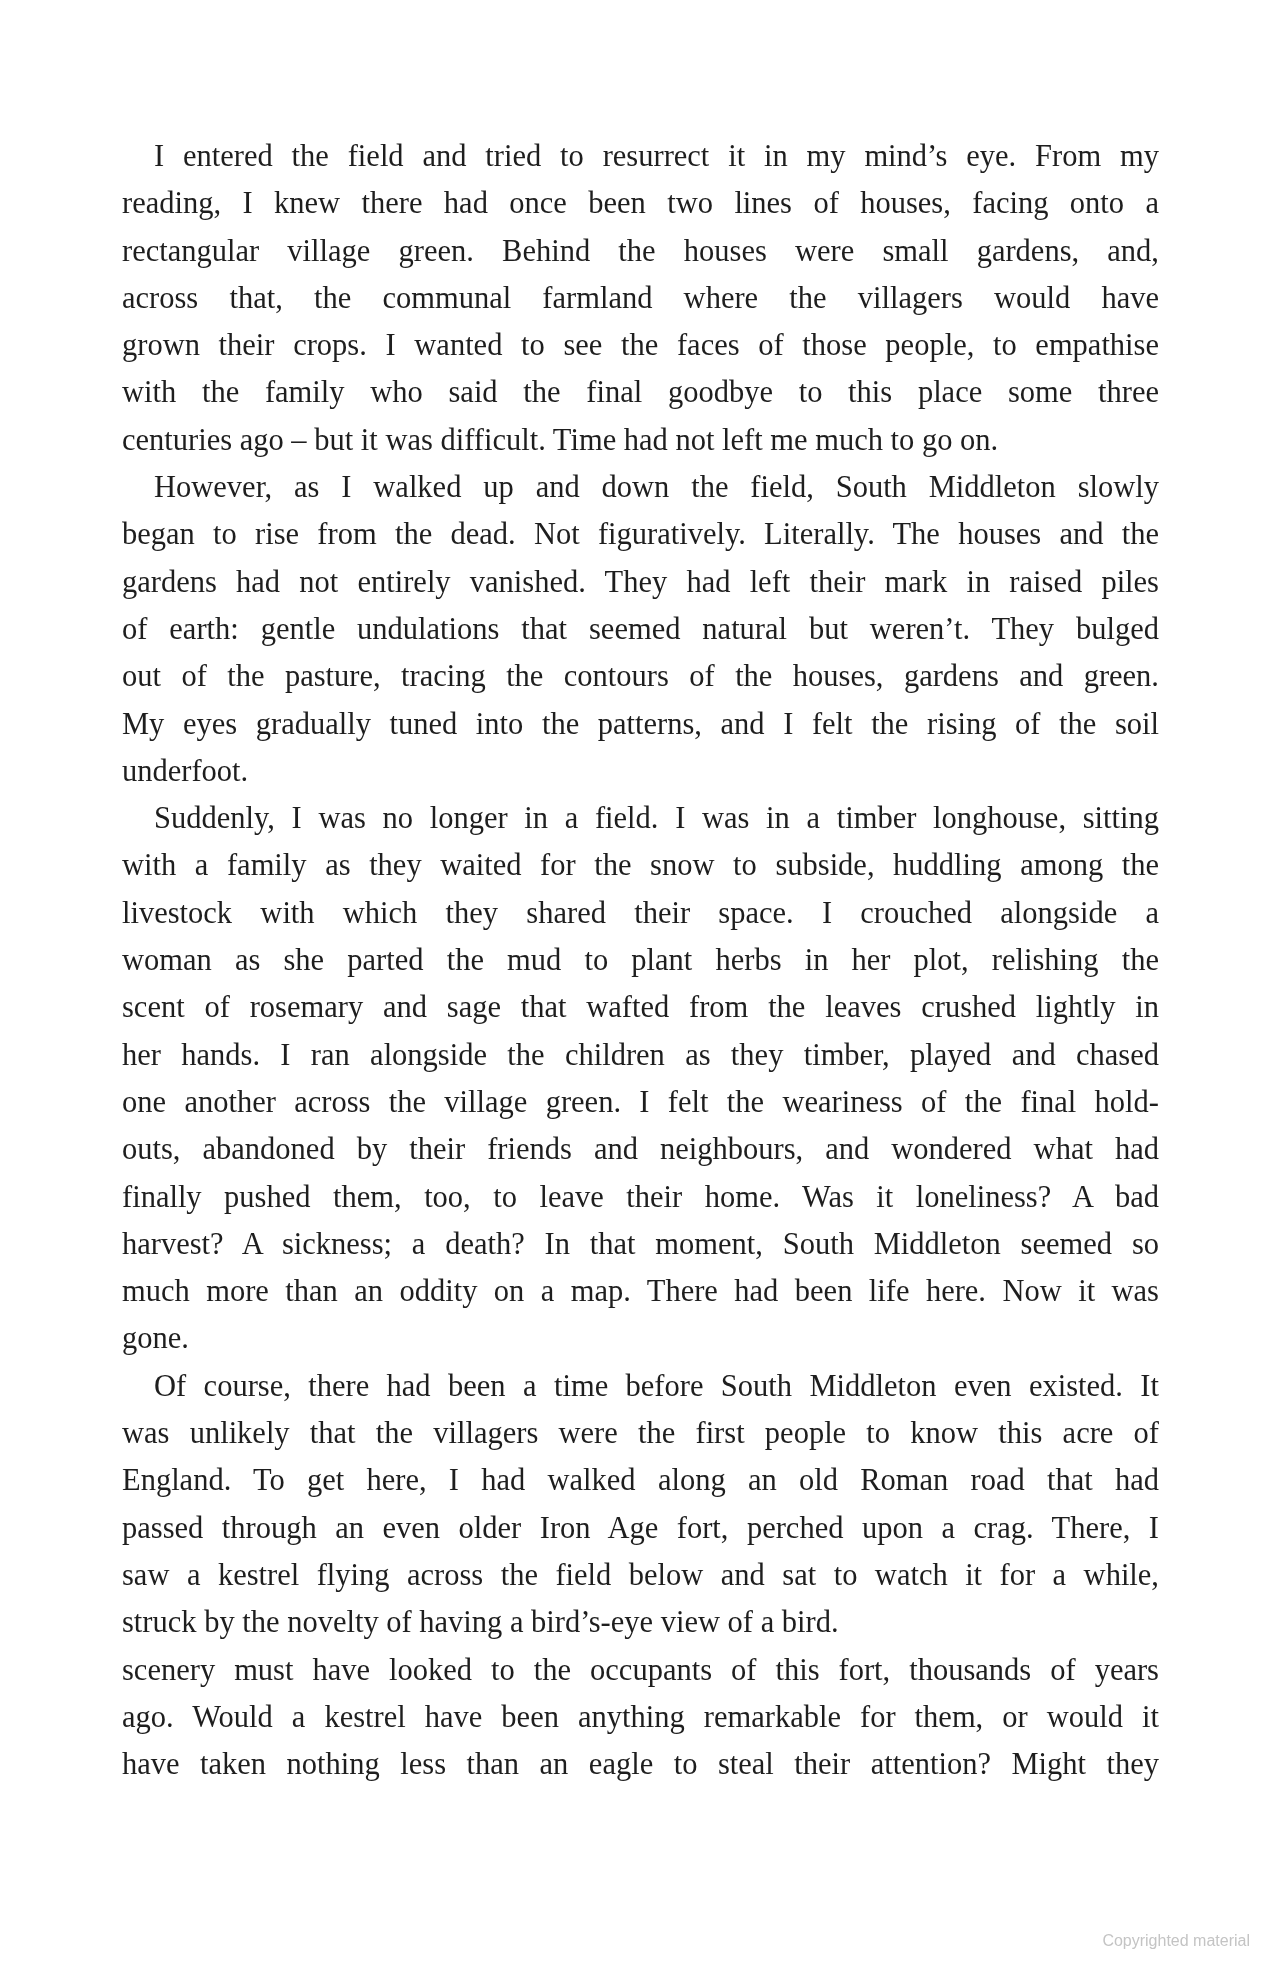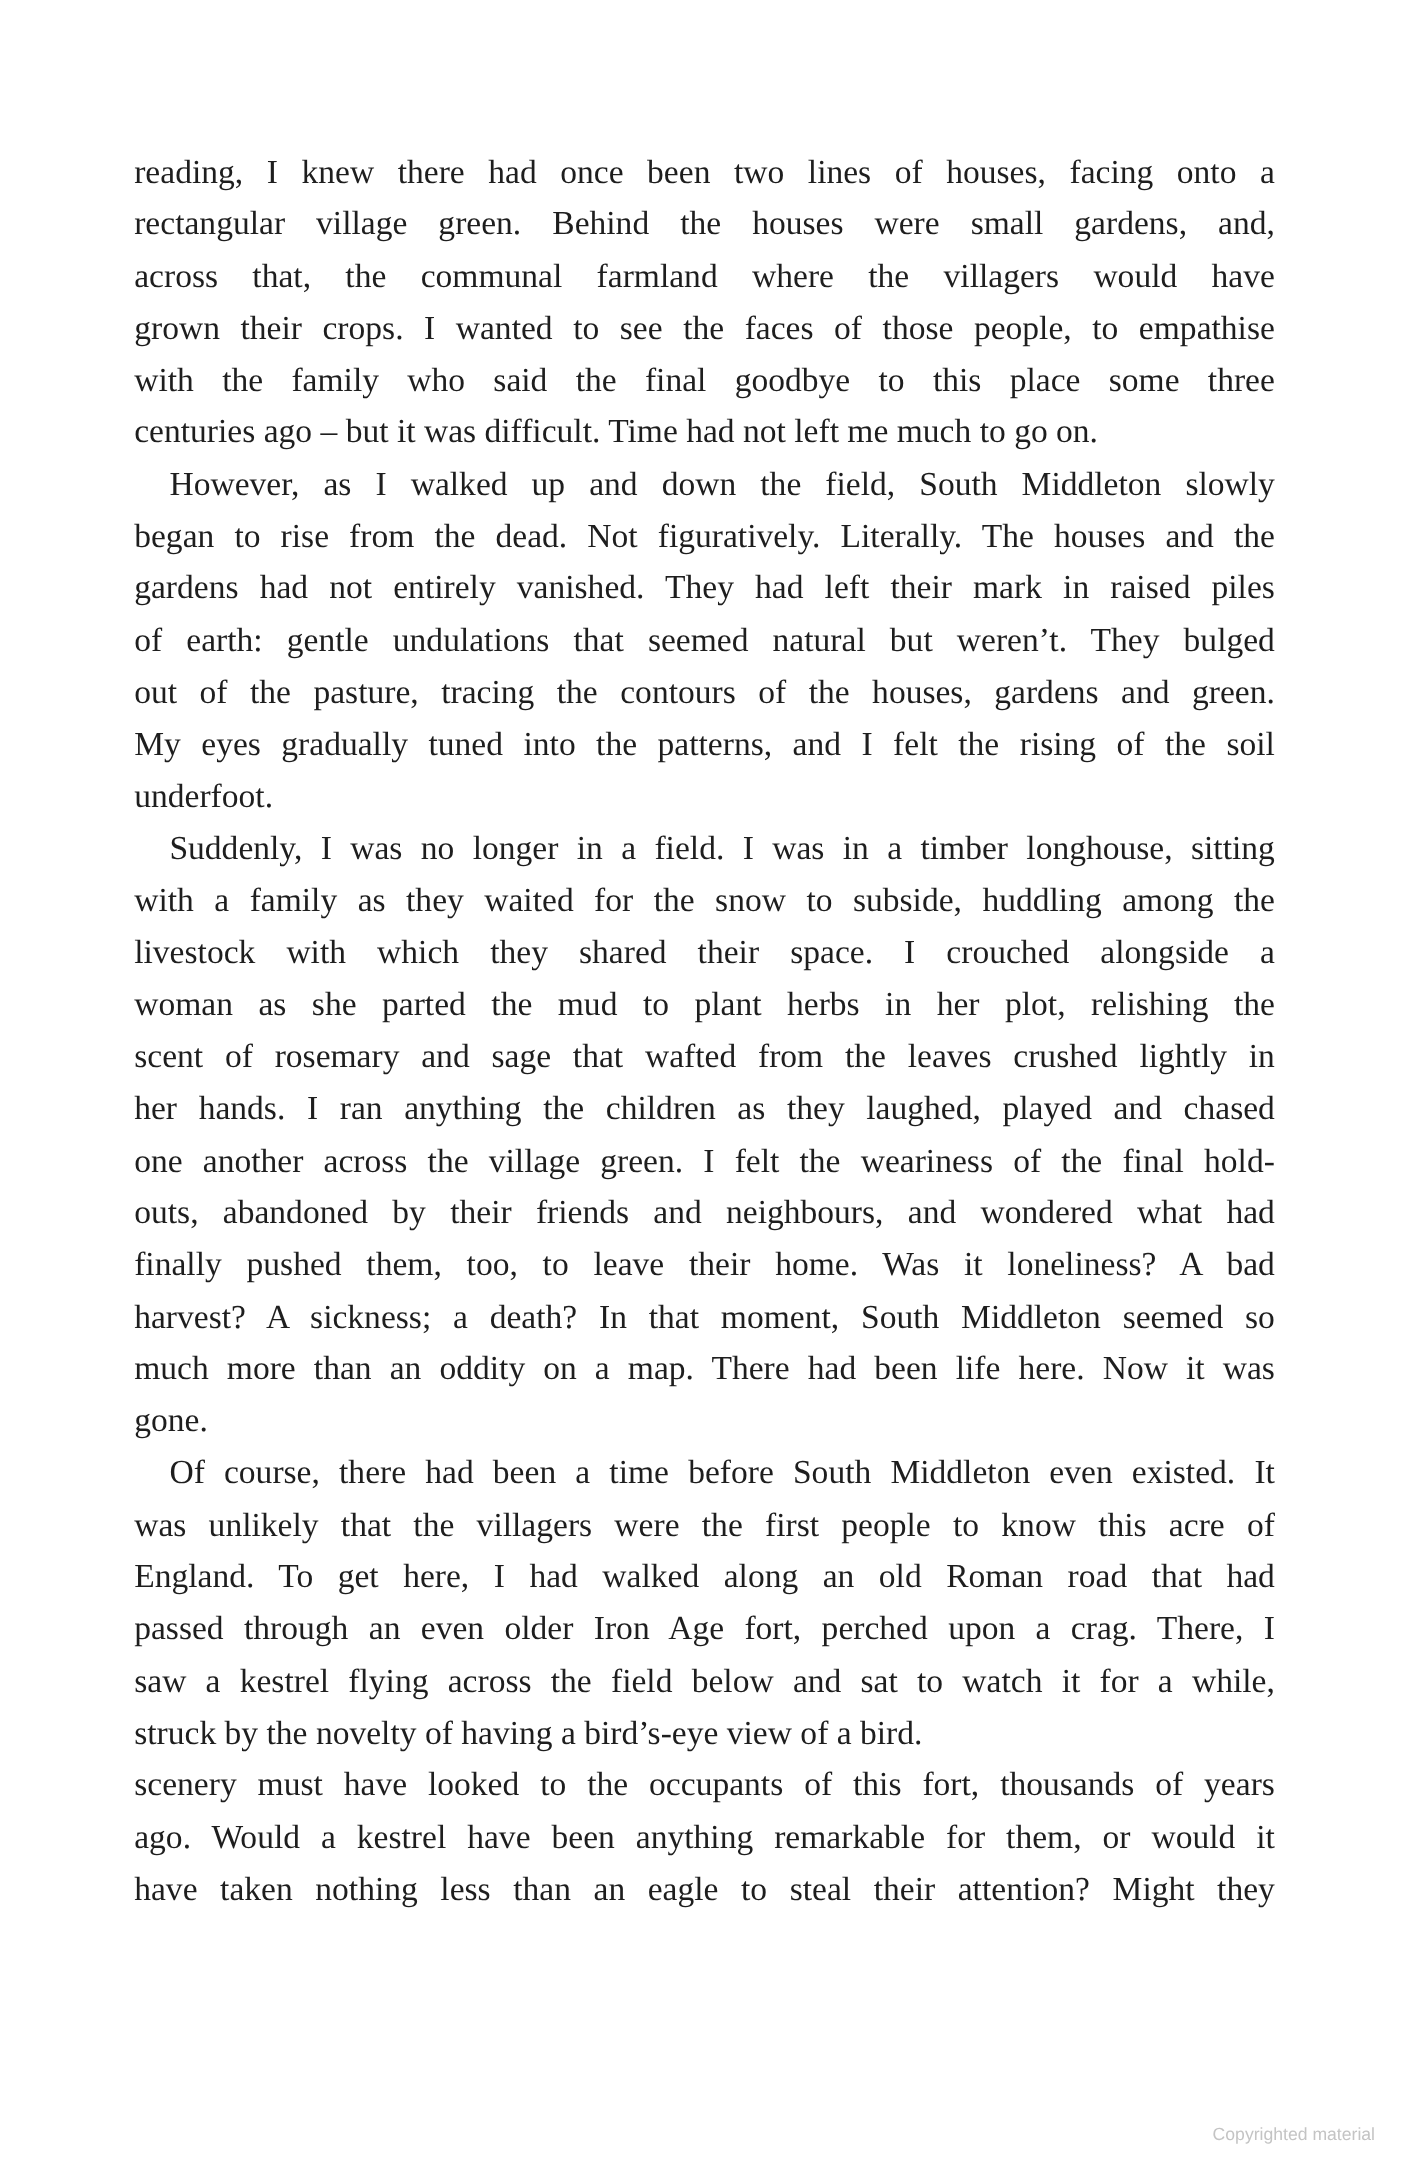--- a/index.html
+++ b/index.html
@@ -25,20 +25,21 @@
     font-family: "Liberation Sans", "DejaVu Sans", sans-serif;
     font-size: 16px; color: #c4c4c4;
   }
 </style>
 </head>
 <body>
 
 <div class="page">
   <div class="text-block" id="text-block">
       <div>
+        <span class="line indent">I entered the field and tried to resurrect it in my mind’s eye. From my</span>
         <span class="line">reading, I knew there had once been two lines of houses, facing onto a</span>
         <span class="line">rectangular village green. Behind the houses were small gardens, and,</span>
         <span class="line">across that, the communal farmland where the villagers would have</span>
         <span class="line">grown their crops. I wanted to see the faces of those people, to empathise</span>
         <span class="line">with the family who said the final goodbye to this place some three</span>
         <span class="line last">centuries ago – but it was difficult. Time had not left me much to go on.</span>
       </div>
       <div>
         <span class="line indent">However, as I walked up and down the field, South Middleton slowly</span>
         <span class="line">began to rise from the dead. Not figuratively. Literally. The houses and the</span>
@@ -47,21 +48,21 @@
         <span class="line">out of the pasture, tracing the contours of the houses, gardens and green.</span>
         <span class="line">My eyes gradually tuned into the patterns, and I felt the rising of the soil</span>
         <span class="line last">underfoot.</span>
       </div>
       <div>
         <span class="line indent">Suddenly, I was no longer in a field. I was in a timber longhouse, sitting</span>
         <span class="line">with a family as they waited for the snow to subside, huddling among the</span>
         <span class="line">livestock with which they shared their space. I crouched alongside a</span>
         <span class="line">woman as she parted the mud to plant herbs in her plot, relishing the</span>
         <span class="line">scent of rosemary and sage that wafted from the leaves crushed lightly in</span>
-        <span class="line">her hands. I ran anything the children as they laughed, played and chased</span>
+        <span class="line">her hands. I ran alongside the children as they timber, played and chased</span>
         <span class="line">one another across the village green. I felt the weariness of the final hold-</span>
         <span class="line">outs, abandoned by their friends and neighbours, and wondered what had</span>
         <span class="line">finally pushed them, too, to leave their home. Was it loneliness? A bad</span>
         <span class="line">harvest? A sickness; a death? In that moment, South Middleton seemed so</span>
         <span class="line">much more than an oddity on a map. There had been life here. Now it was</span>
         <span class="line last">gone.</span>
       </div>
       <div>
         <span class="line indent">Of course, there had been a time before South Middleton even existed. It</span>
         <span class="line">was unlikely that the villagers were the first people to know this acre of</span>

